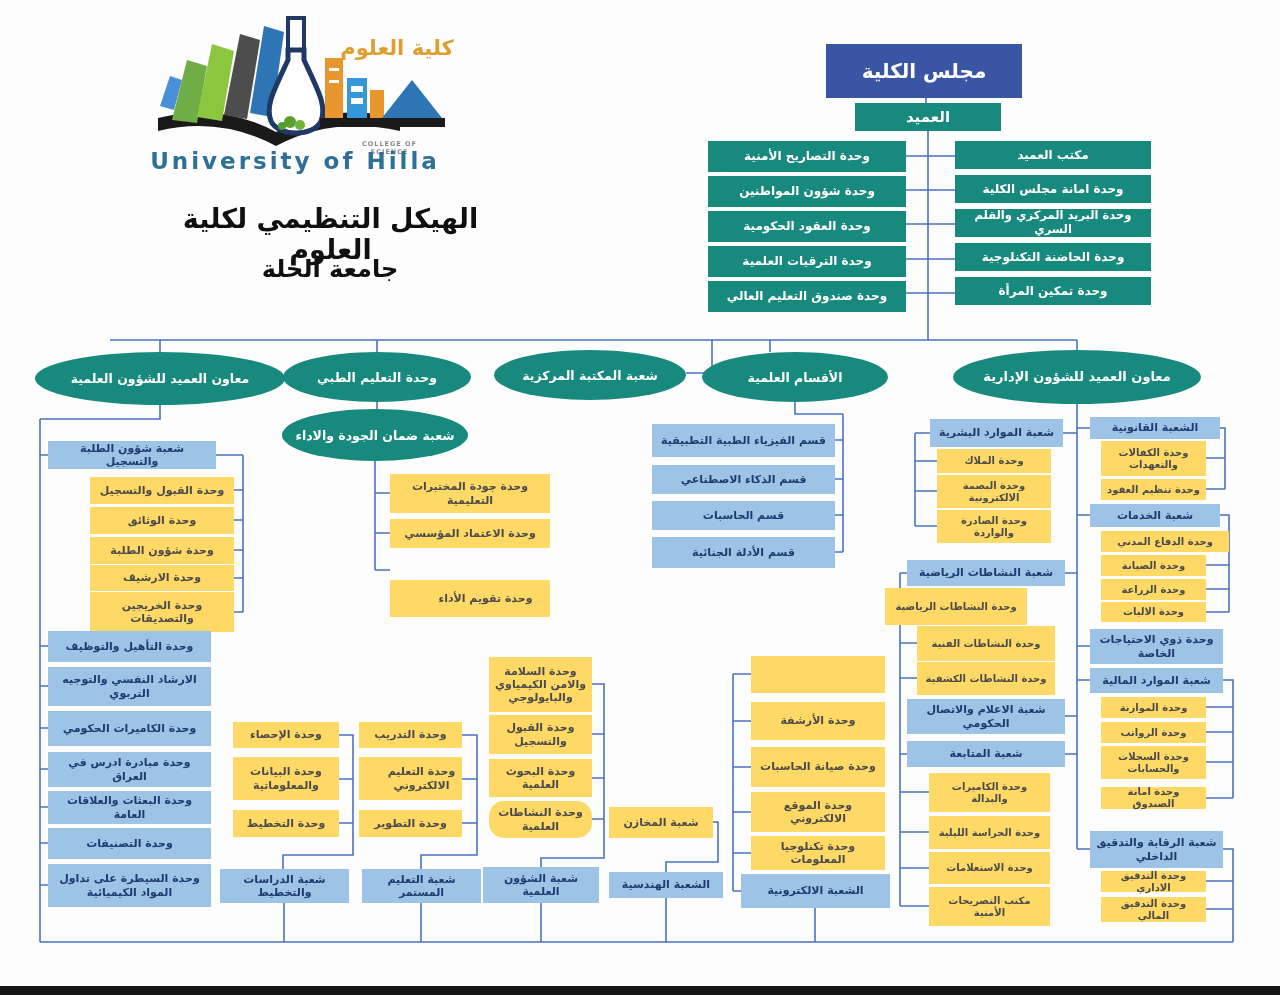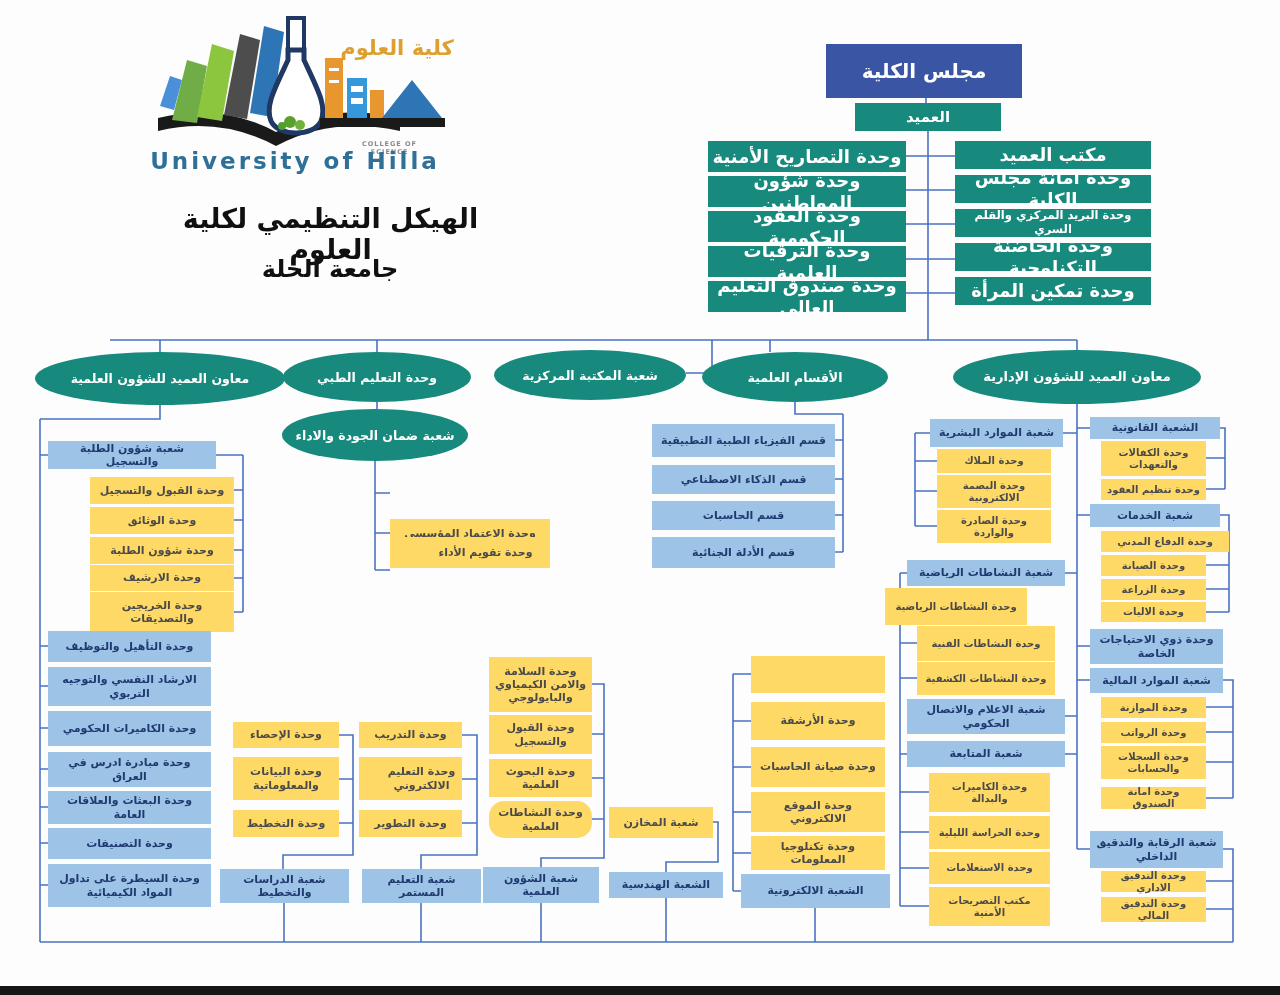--- a/index.html
+++ b/index.html
@@ -1,21 +1,21 @@
 <!DOCTYPE html>
 <html lang="ar"><head>
 <meta charset="utf-8">
 <style>
   html,body{margin:0;padding:0;background:#e9e9e9;}
   #stage{position:relative;width:1280px;height:995px;background:#fdfdfd;overflow:hidden;
          font-family:"DejaVu Sans","Liberation Sans",sans-serif;}
   .box{position:absolute;display:flex;align-items:center;justify-content:center;text-align:center;
        direction:rtl;font-weight:bold;line-height:1.2;box-sizing:border-box;padding:1px 4px;z-index:2;}
   .council{background:#3b55a5;color:#ffffff;font-size:20px;}
-  .teal{background:#17897d;color:#ffffff;font-size:18px;}
+  .teal{background:#17897d;color:#ffffff;font-size:12px;}
   .oval{position:absolute;display:flex;align-items:center;justify-content:center;text-align:center;
         direction:rtl;font-weight:bold;background:#17897d;color:#ffffff;border-radius:50%;
         font-size:12.5px;line-height:1.2;box-sizing:border-box;padding:4px 10px;z-index:2;}
   .lblue{background:#9dc3e6;color:#1f3a70;font-size:11px;}
   .yellow{background:#ffd966;color:#4a4a4a;font-size:11px;}
   .sm{font-size:10px;}
   #wires{position:absolute;left:0;top:0;z-index:1;}
   .title1{position:absolute;left:158px;top:203px;width:345px;text-align:center;direction:rtl;
           font-weight:bold;font-size:27px;color:#101010;z-index:2;}
   .title2{position:absolute;left:250px;top:255px;width:160px;text-align:center;direction:rtl;
@@ -115,22 +115,23 @@
   <div class="box yellow" style="left:90px;top:592px;width:144px;height:40px;">وحدة الخريجين والتصديقات</div>
 
   <div class="box lblue" style="left:48px;top:631px;width:163px;height:31px;">وحدة التأهيل والتوظيف</div>
   <div class="box lblue" style="left:48px;top:667px;width:163px;height:39px;">الارشاد النفسي والتوجيه التربوي</div>
   <div class="box lblue" style="left:48px;top:711px;width:163px;height:35px;">وحدة الكاميرات الحكومي</div>
   <div class="box lblue" style="left:48px;top:752px;width:163px;height:35px;">وحدة مبادرة ادرس في العراق</div>
   <div class="box lblue" style="left:48px;top:791px;width:163px;height:33px;">وحدة البعثات والعلاقات العامة</div>
   <div class="box lblue" style="left:48px;top:828px;width:163px;height:31px;">وحدة التصنيفات</div>
   <div class="box lblue" style="left:48px;top:864px;width:163px;height:43px;">وحدة السيطرة على تداول المواد الكيميائية</div>
 
+  <div class="box yellow" style="left:390px;top:474px;width:160px;height:39px;">وحدة جودة المختبرات التعليمية</div>
   <div class="box yellow" style="left:390px;top:519px;width:160px;height:29px;">وحدة الاعتماد المؤسسي</div>
-  <div class="box yellow" style="left:390px;top:537px;width:160px;height:31px;padding-left:35px;">وحدة تقويم الأداء</div>
+  <div class="box yellow" style="left:390px;top:580px;width:160px;height:37px;padding-left:35px;">وحدة تقويم الأداء</div>
 
   <div class="box lblue" style="left:652px;top:424px;width:183px;height:33px;">قسم الفيزياء الطبية التطبيقية</div>
   <div class="box lblue" style="left:652px;top:465px;width:183px;height:29px;">قسم الذكاء الاصطناعي</div>
   <div class="box lblue" style="left:652px;top:501px;width:183px;height:29px;">قسم الحاسبات</div>
   <div class="box lblue" style="left:652px;top:537px;width:183px;height:31px;">قسم الأدلة الجنائية</div>
 
   <div class="box lblue" style="left:930px;top:419px;width:133px;height:28px;">شعبة الموارد البشرية</div>
   <div class="box yellow sm" style="left:937px;top:449px;width:114px;height:24px;">وحدة الملاك</div>
   <div class="box yellow sm" style="left:937px;top:475px;width:114px;height:33px;">وحدة البصمة الالكترونية</div>
   <div class="box yellow sm" style="left:937px;top:510px;width:114px;height:33px;">وحدة الصادرة والواردة</div>

